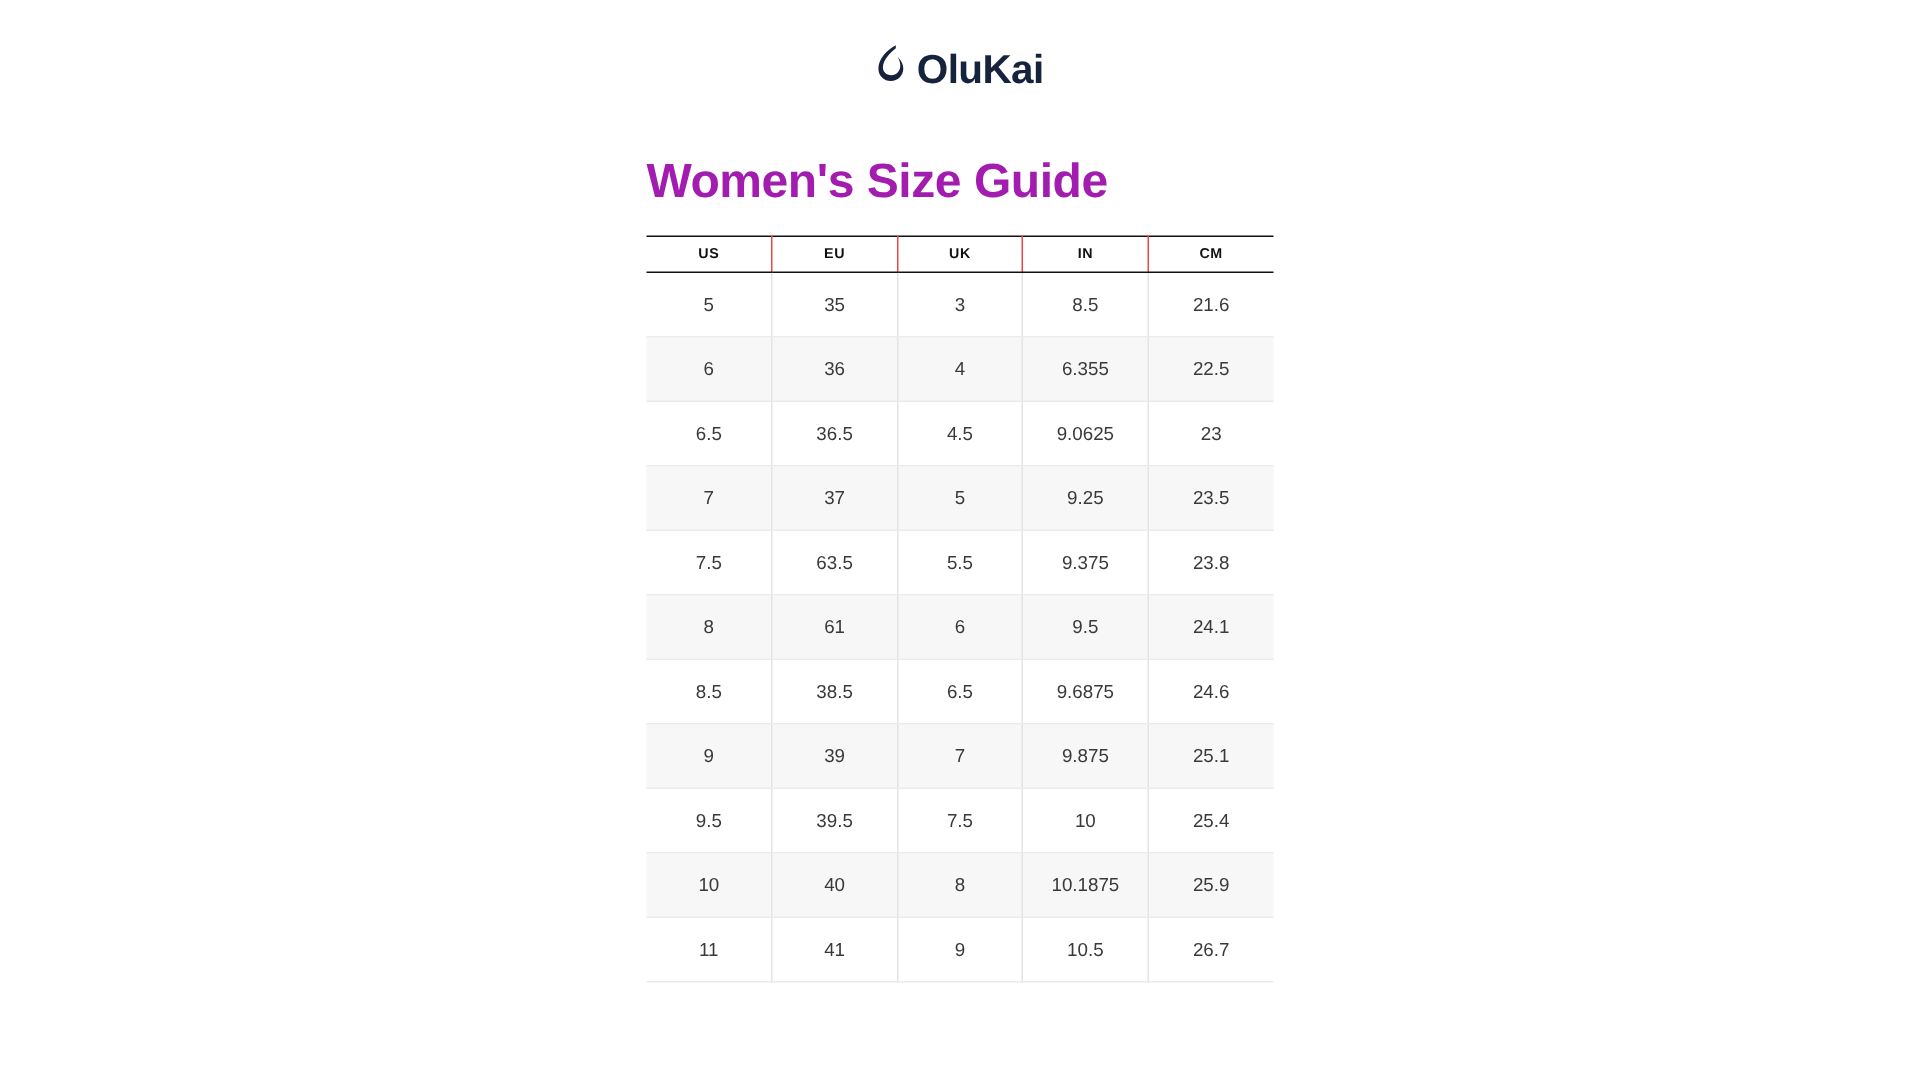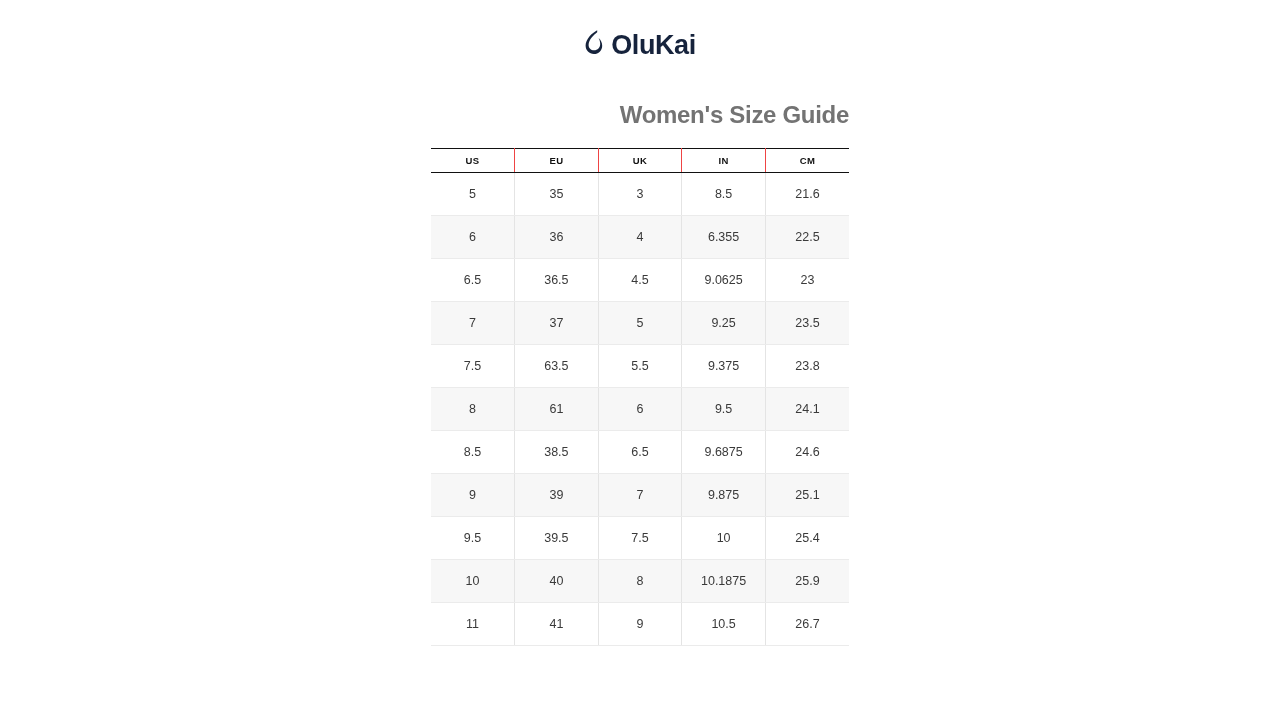--- a/index.html
+++ b/index.html
@@ -42,27 +42,26 @@
     line-height: 1;
     font-family: "Liberation Sans", sans-serif;
   }
   
   .content {
     width: 418px;
     margin: 0 auto;
     padding-top: 39px;
   }
   .page-title {
-    font-size: 24px;
+    font-size: 32px;
     font-weight: 700;
     letter-spacing: -0.3px;
-    color: #737373;
+    color: #a21caf;
     margin: 0 0 18px 0;
     line-height: 1.2;
-    text-align: right;
   }
   
   table.size-table {
     width: 418px;
     border-collapse: collapse;
     table-layout: fixed;
     font-size: 12.5px;
   }
   table.size-table thead th {
     font-size: 9.5px;

